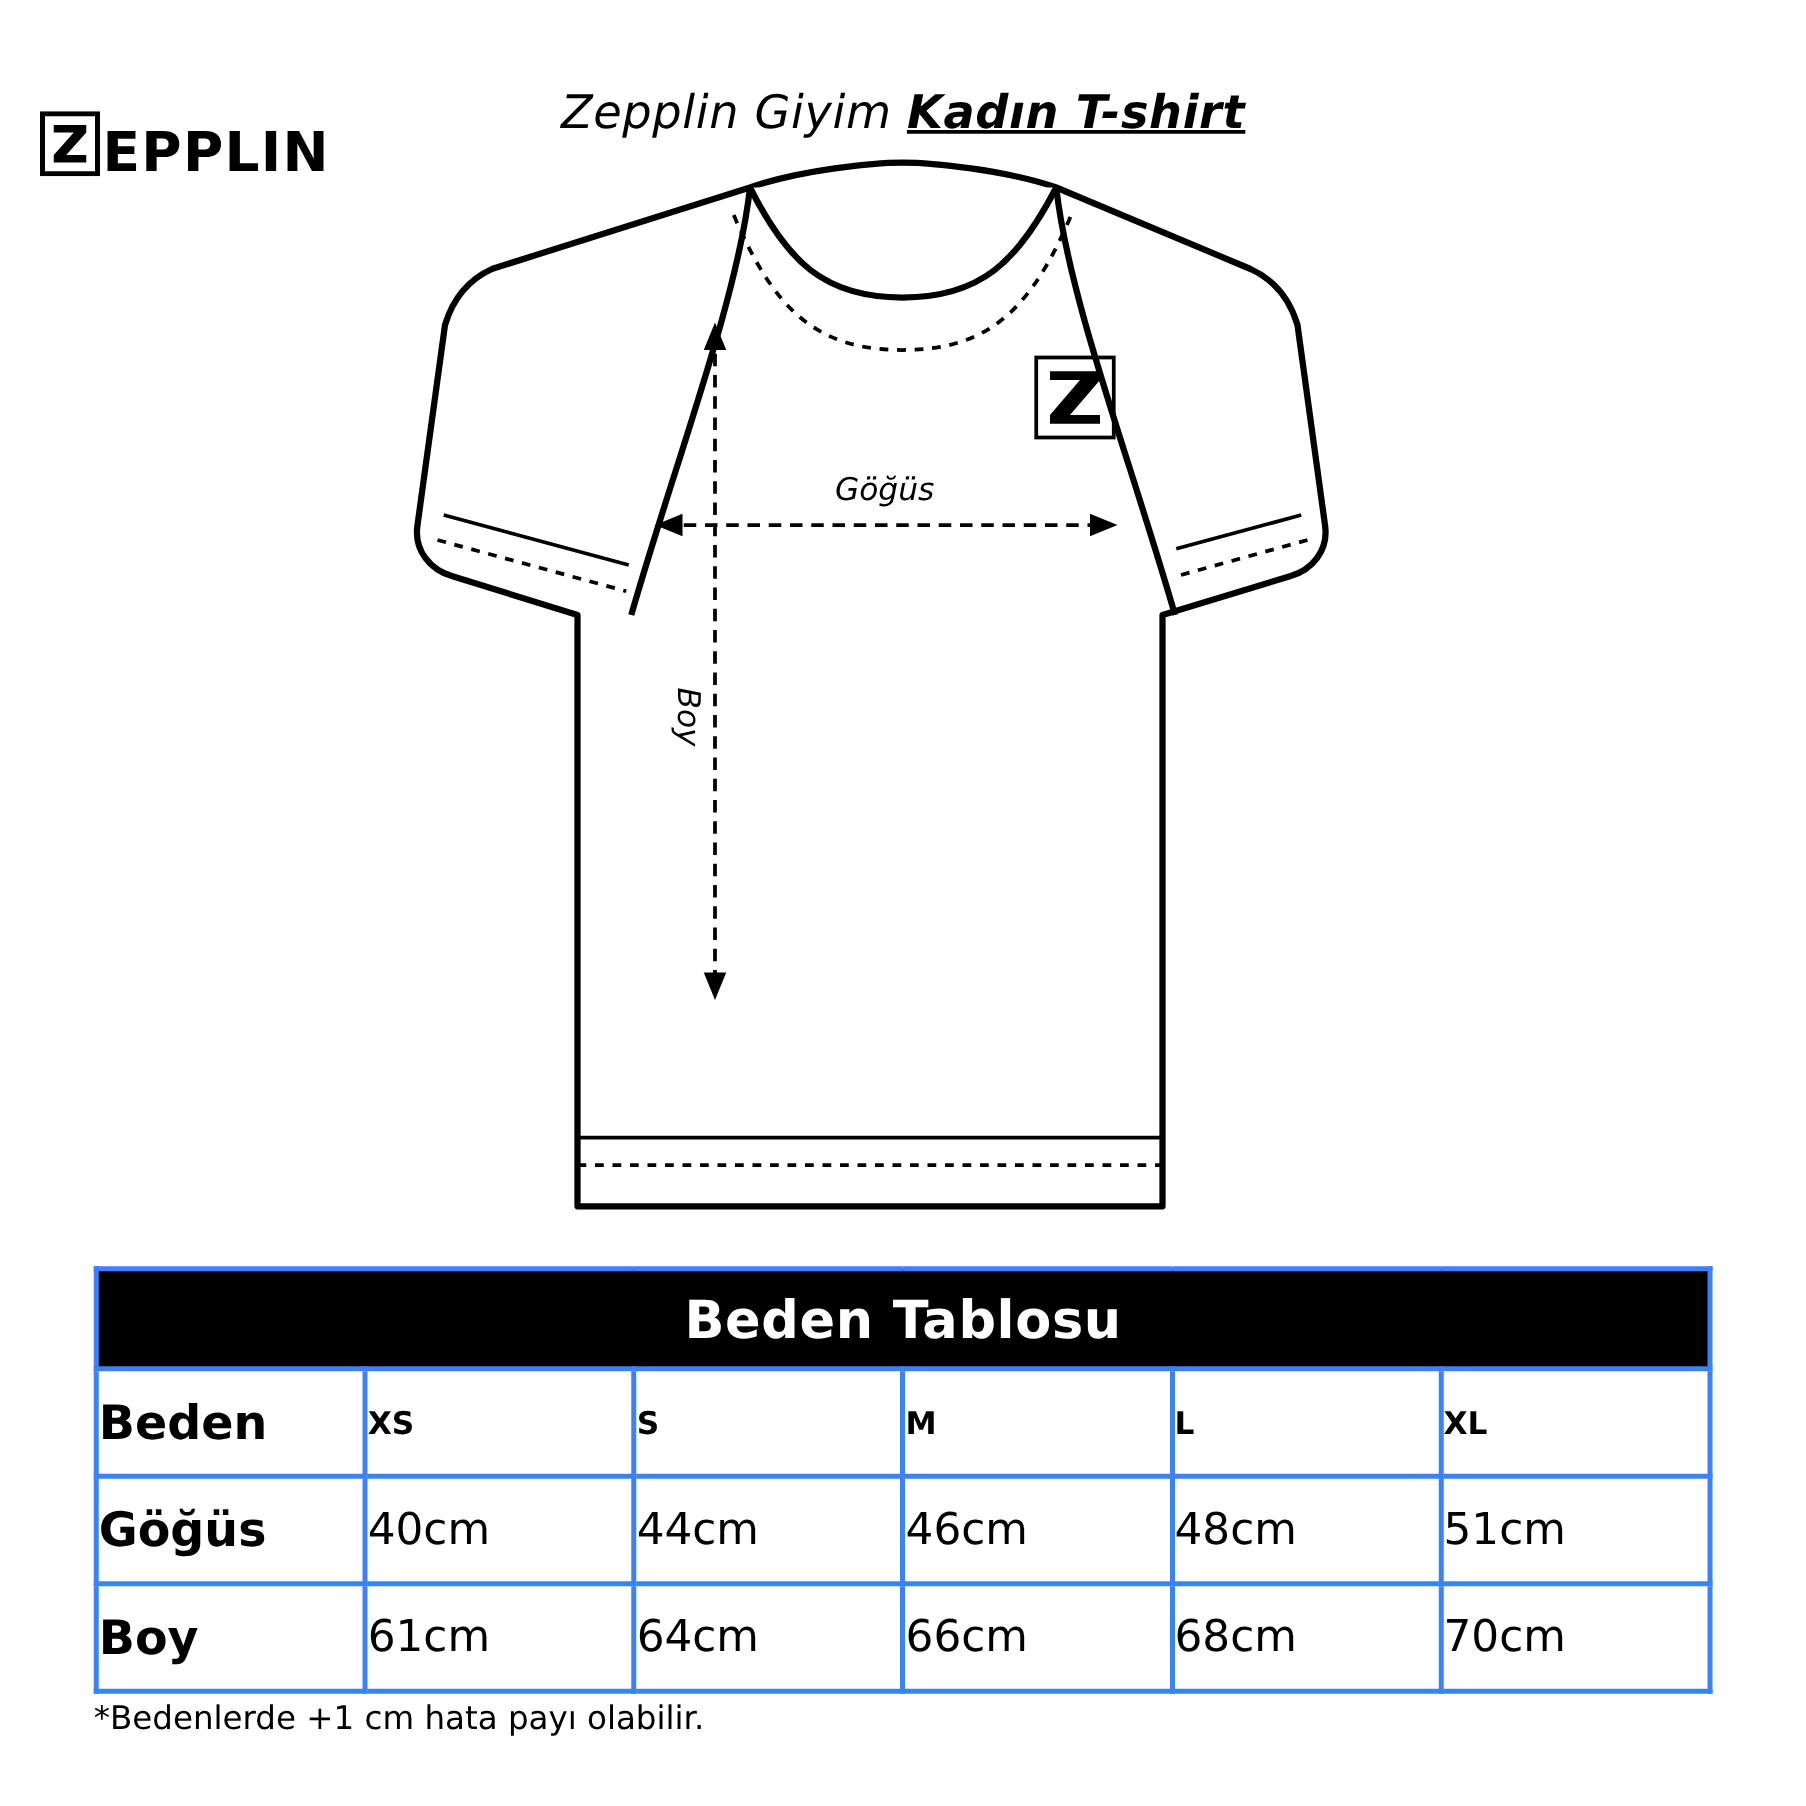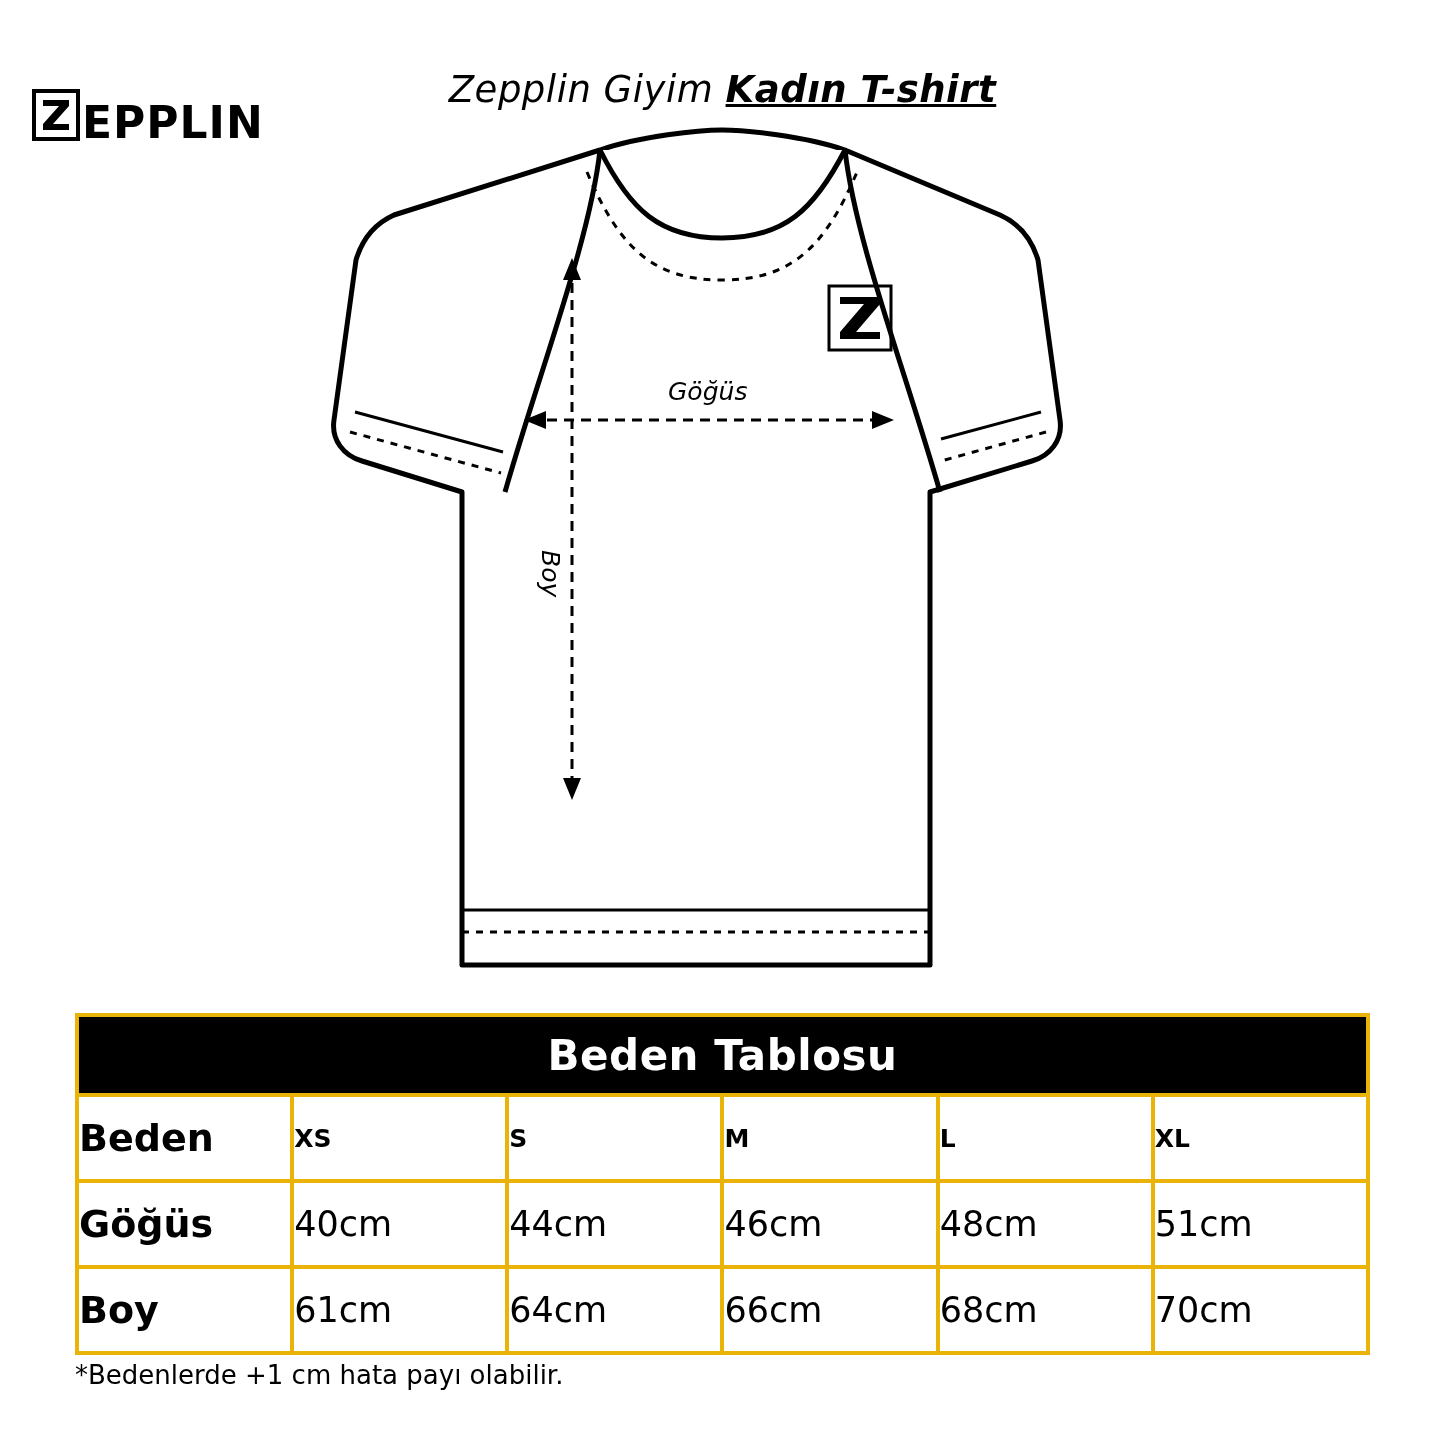--- a/index.html
+++ b/index.html
@@ -95,21 +95,21 @@
     left: 75px;
     top: 1013px;
     width: 1295px;
   }
   table.size-table {
     border-collapse: collapse;
     width: 1295px;
     table-layout: fixed;
   }
   table.size-table td, table.size-table th {
-    border: 4px solid #eab308;
+    border: 4px solid #3b82f6;
     padding: 0;
   }
   .tbl-title {
     background: #000000;
     color: #ffffff;
     text-align: center;
     font-size: 42px;
     font-weight: bold;
     height: 76px;
     font-family: "DejaVu Sans", sans-serif;

